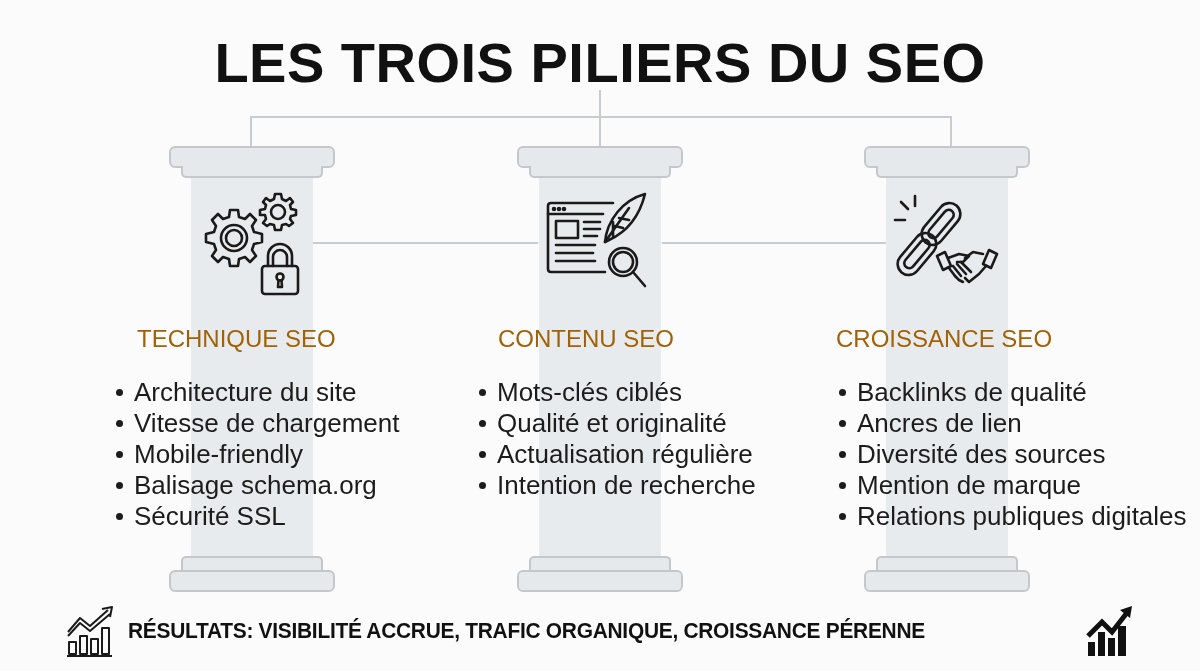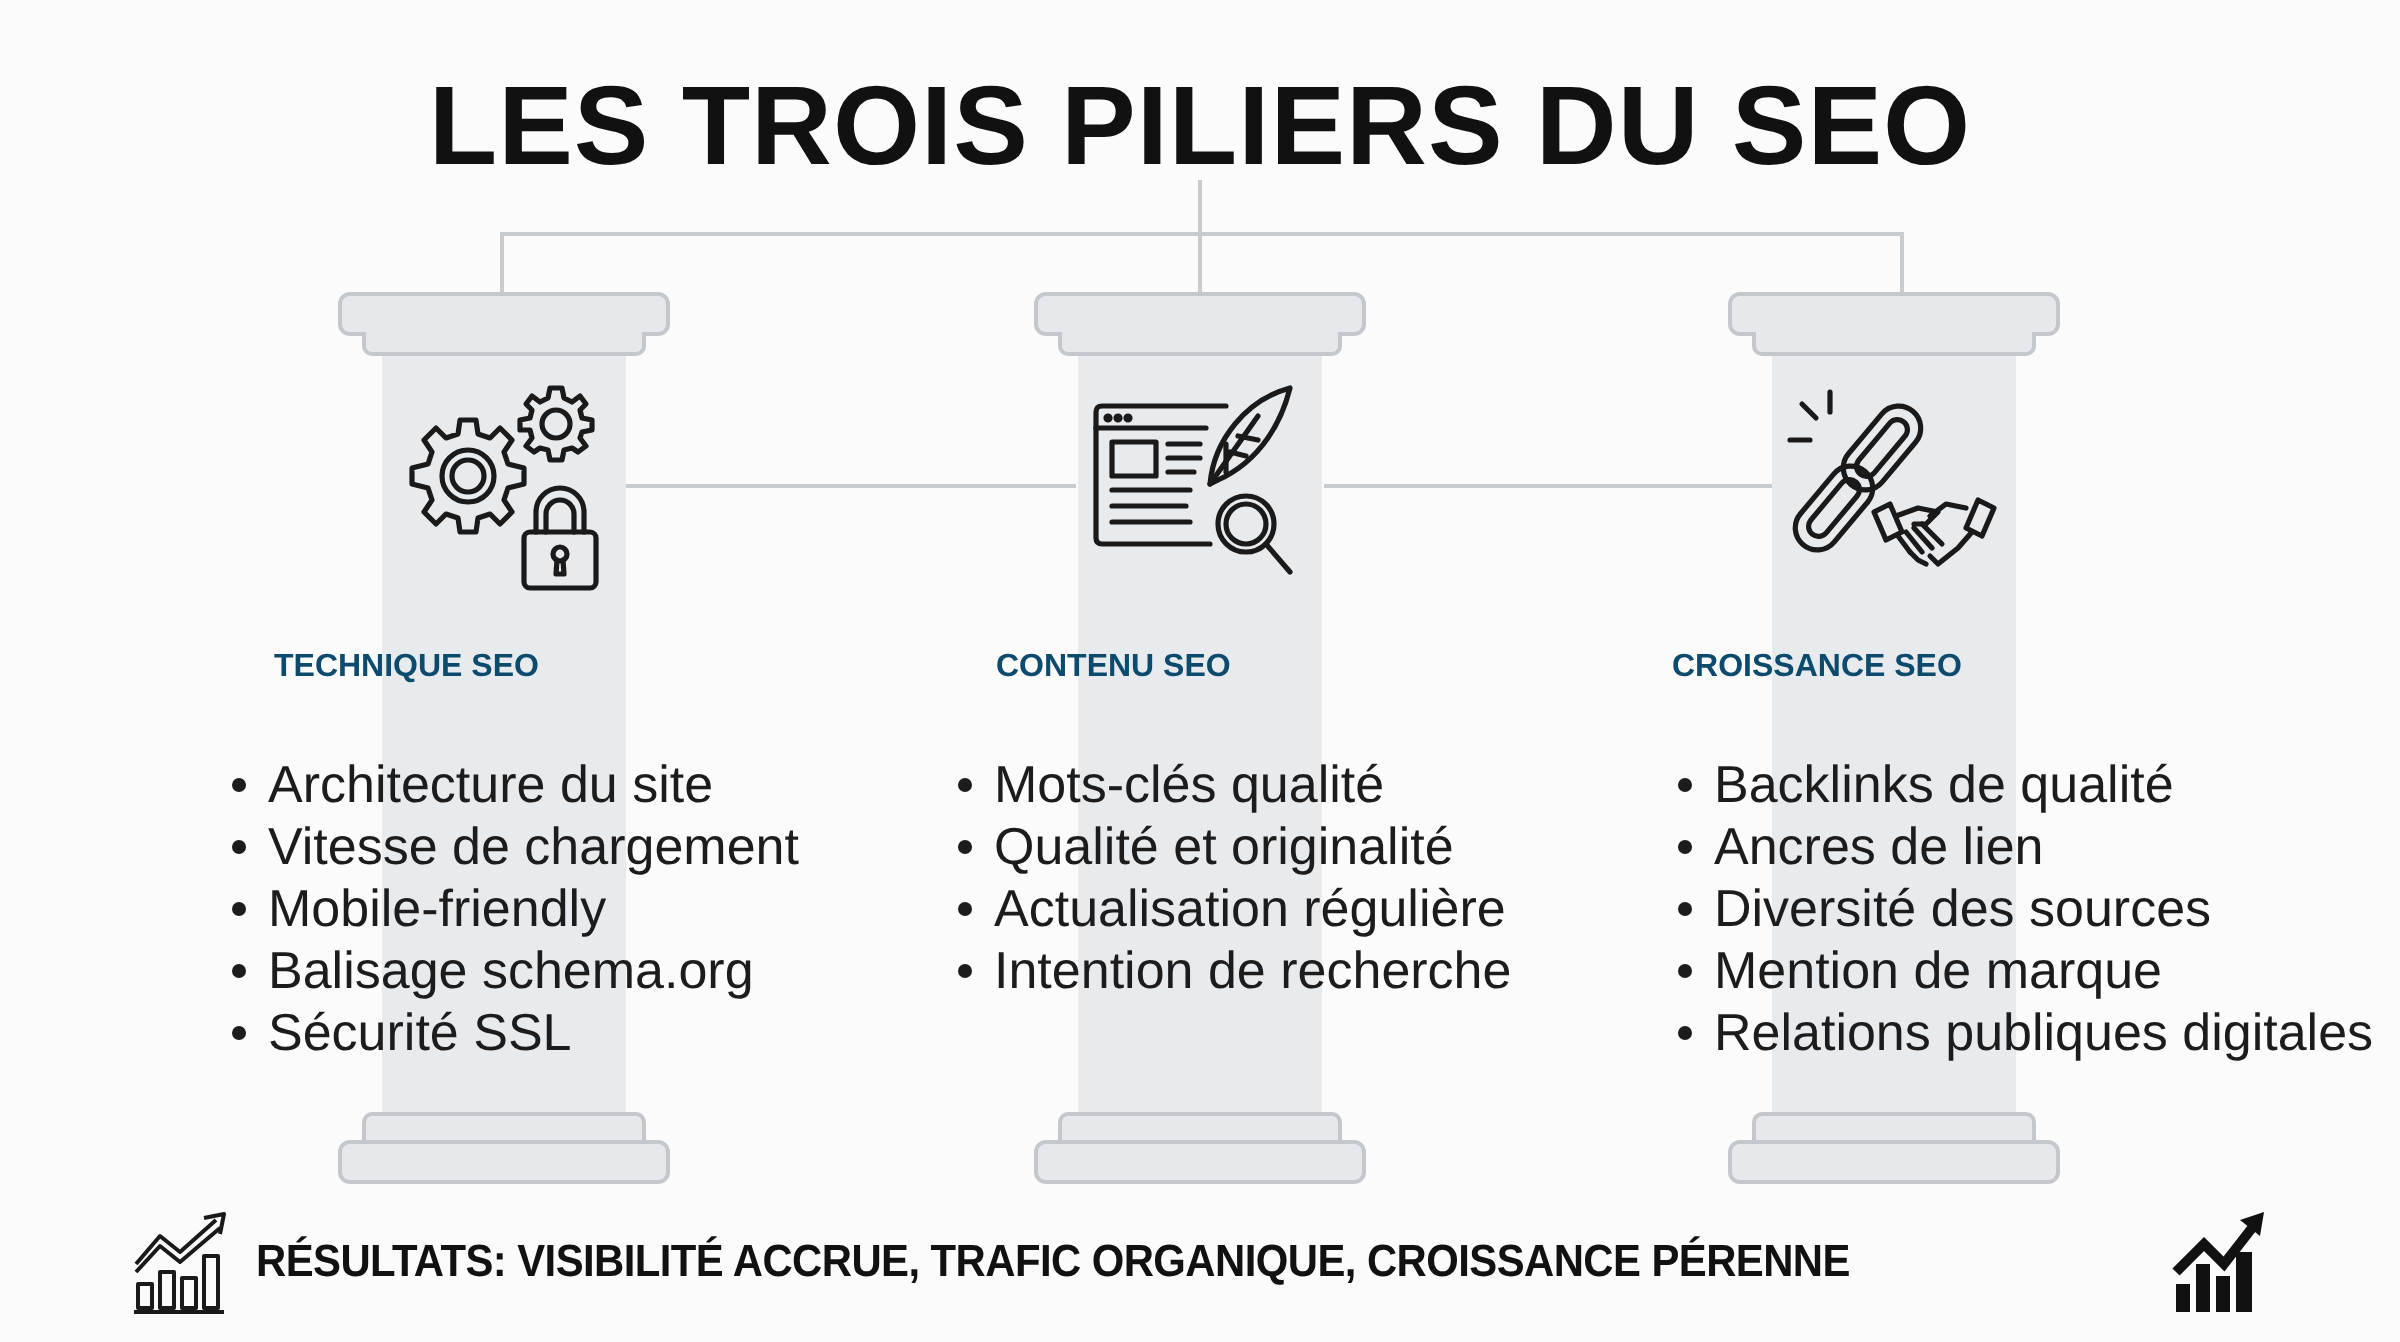--- a/index.html
+++ b/index.html
@@ -12,21 +12,21 @@
   .cap1 { position:absolute; left:0; top:0; width:162px; height:18px; background:#e6e9ec;
           border:2px solid #c4c8cc; border-radius:6px; }
   .cap2 { position:absolute; left:12px; top:20px; width:138px; height:10px; background:#e6e9ec;
           border:2px solid #c4c8cc; border-top:none; border-radius:0 0 5px 5px; }
   .shaft { position:absolute; left:22px; top:32px; width:122px; height:378px; background:#e8ebee; }
   .base1 { position:absolute; left:12px; top:410px; width:138px; height:12px; background:#e6e9ec;
            border:2px solid #c4c8cc; border-radius:5px 5px 0 0; border-bottom:none; }
   .base2 { position:absolute; left:0; top:424px; width:162px; height:18px; background:#e6e9ec;
            border:2px solid #c4c8cc; border-radius:6px; }
   .icon { position:absolute; }
-  .heading { position:absolute; top:325px; font-size:16px; font-weight:bold; color:#0c4a6e; white-space:nowrap; }
+  .heading { position:absolute; top:325px; font-size:24px; font-weight:normal; color:#a16207; white-space:nowrap; }
   .bullets { position:absolute; top:377px; margin:0; padding:0; list-style:none; }
   .bullets li { font-size:26px; line-height:31px; height:31px; white-space:nowrap; color:#1c1c1c; }
   .bullets li .dot { display:inline-block; width:7px; height:7px; border-radius:50%; background:#1c1c1c;
                      margin-right:11px; vertical-align:middle; position:relative; top:-2px; }
   .footer { position:absolute; top:618px; left:128px; font-size:22.5px; font-weight:bold;
             letter-spacing:-0.3px; white-space:nowrap; color:#111; transform:scaleX(0.93); transform-origin:left center; }
 </style>
 </head>
 <body>
 
@@ -101,21 +101,21 @@
   <path d="M60,52 L84,18"></path>
   <path d="M70,36 L78,38"></path>
   <path d="M74,28 L84,30"></path>
 
   <circle cx="78" cy="72" r="14"></circle>
   <circle cx="78" cy="72" r="10"></circle>
   <path d="M88,82 L100,96"></path>
 </svg>
 <div class="heading" style="left:498px;">CONTENU SEO</div>
 <ul class="bullets" style="left:479px;">
-  <li><span class="dot"></span><span>Mots-clés qualité</span></li>
+  <li><span class="dot"></span><span>Mots-clés ciblés</span></li>
   <li><span class="dot"></span><span>Qualité et originalité</span></li>
   <li><span class="dot"></span><span>Actualisation régulière</span></li>
   <li><span class="dot"></span><span>Intention de recherche</span></li>
 </ul>
 
 <div class="pillar" style="left:864px;">
   <div class="cap1"></div>
   <div class="cap2"></div>
   <div class="shaft"></div>
   <div class="base1"></div>

